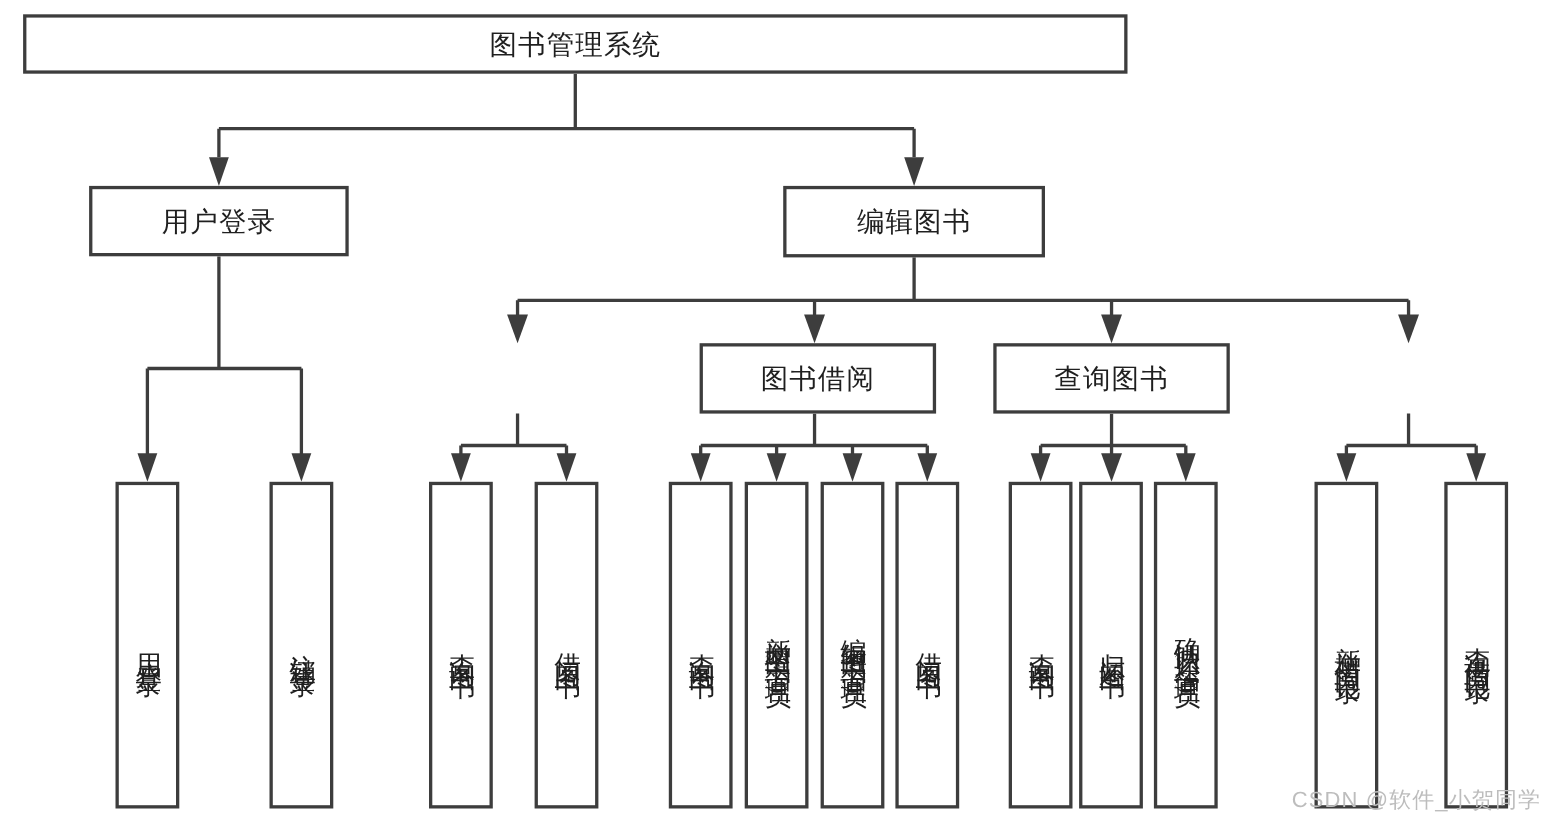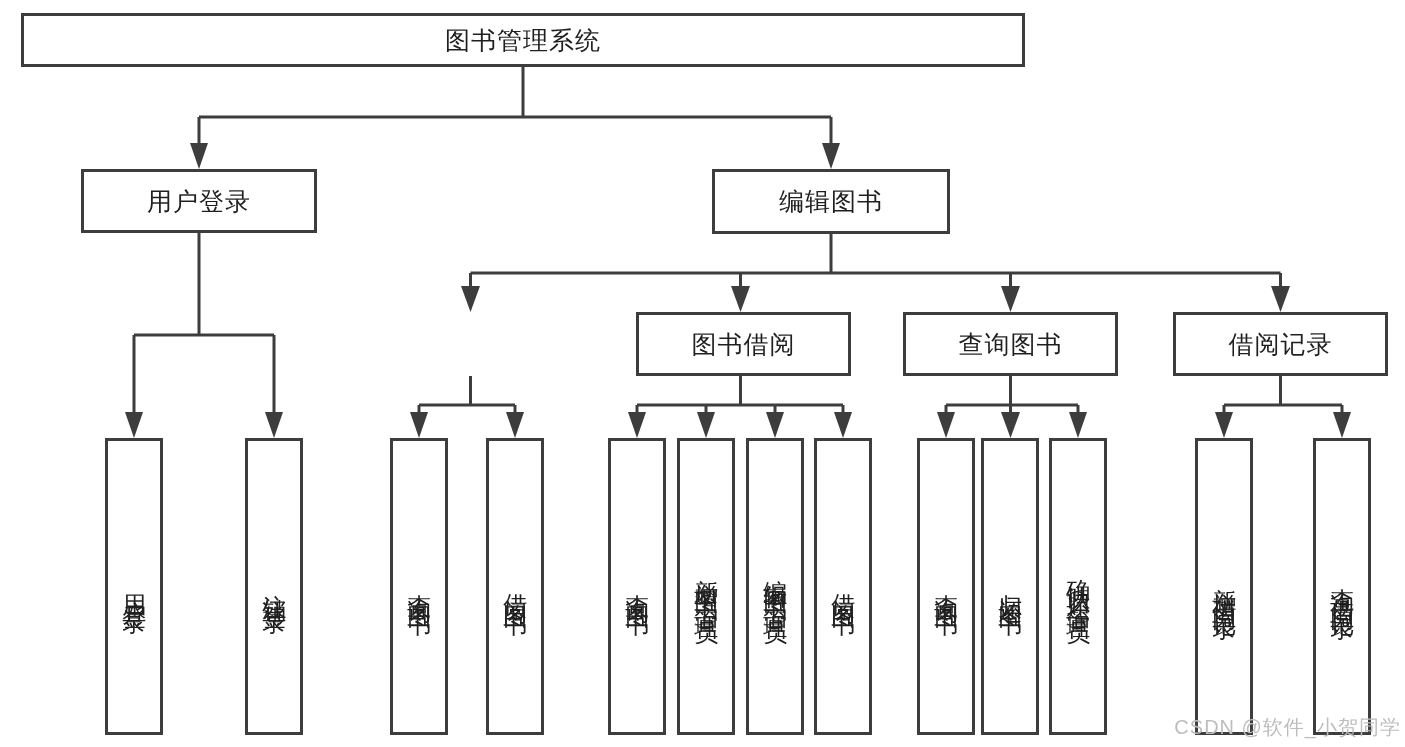--- a/index.html
+++ b/index.html
@@ -128,23 +128,20 @@
   <div class="box h" style="left:712px;top:169px;width:238px;height:65px">
     <span class="lbl">编辑图书</span>
   </div>
 
   <div class="box h" style="left:636px;top:312px;width:215px;height:64px">
     <span class="lbl">图书借阅</span>
   </div>
   <div class="box h" style="left:903px;top:312px;width:215px;height:64px">
     <span class="lbl">查询图书</span>
   </div>
-  <div class="box h" style="left:1173px;top:312px;width:215px;height:64px">
-    <span class="lbl">借阅记录</span>
-  </div>
 
   <div class="box v" style="left:105px;top:438px;width:58px;height:297px">
     <span class="lbl">用户登录</span>
   </div>
   <div class="box v" style="left:245px;top:438px;width:58px;height:297px">
     <span class="lbl">注销登录</span>
   </div>
 
   <div class="box v" style="left:390px;top:438px;width:58px;height:297px">
     <span class="lbl">查询图书</span>

